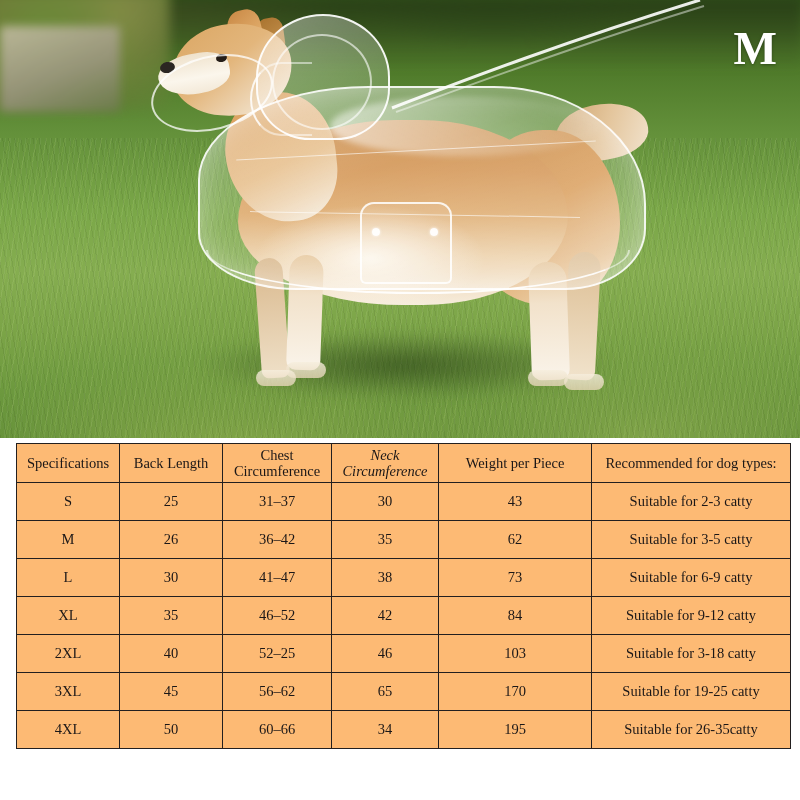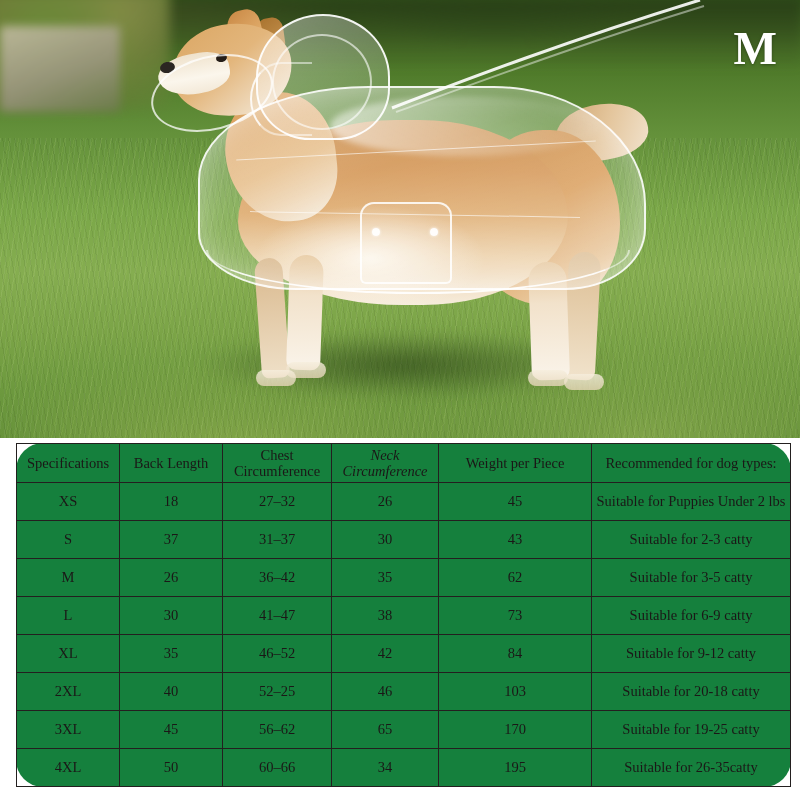--- a/index.html
+++ b/index.html
@@ -303,22 +303,21 @@
   .table-wrap {
     position: absolute;
     left: 16px;
     top: 443px;
     width: 768px;
   }
   table.size-table {
     width: 768px;
     border-collapse: collapse;
     table-layout: fixed;
-    background: #15803d;
-    border-radius: 27px;
+    background: #fdba74;
   }
   table.size-table th,
   table.size-table td {
     border: 1px solid #231f1f;
     text-align: center;
     font-family: "Liberation Serif", serif;
     font-size: 14.5px;
     color: #1b1717;
     padding: 0;
     height: 37px;
@@ -406,30 +405,22 @@
           <th class="c3 hdr-two">
             <div>Neck</div>
             <div>Circumference</div>
           </th>
           <th class="c4">Weight per Piece</th>
           <th class="c5">Recommended for dog types:</th>
         </tr>
       </thead>
       <tbody>
         <tr>
-          <td>XS</td>
-          <td>18</td>
-          <td>27–32</td>
-          <td>26</td>
-          <td>45</td>
-          <td>Suitable for Puppies Under 2 lbs</td>
-        </tr>
-        <tr>
           <td>S</td>
-          <td>37</td>
+          <td>25</td>
           <td>31–37</td>
           <td>30</td>
           <td>43</td>
           <td>Suitable for 2-3 catty</td>
         </tr>
         <tr>
           <td>M</td>
           <td>26</td>
           <td>36–42</td>
           <td>35</td>
@@ -451,21 +442,21 @@
           <td>42</td>
           <td>84</td>
           <td>Suitable for 9-12 catty</td>
         </tr>
         <tr>
           <td>2XL</td>
           <td>40</td>
           <td>52–25</td>
           <td>46</td>
           <td>103</td>
-          <td>Suitable for 20-18 catty</td>
+          <td>Suitable for 3-18 catty</td>
         </tr>
         <tr>
           <td>3XL</td>
           <td>45</td>
           <td>56–62</td>
           <td>65</td>
           <td>170</td>
           <td>Suitable for 19-25 catty</td>
         </tr>
         <tr>

